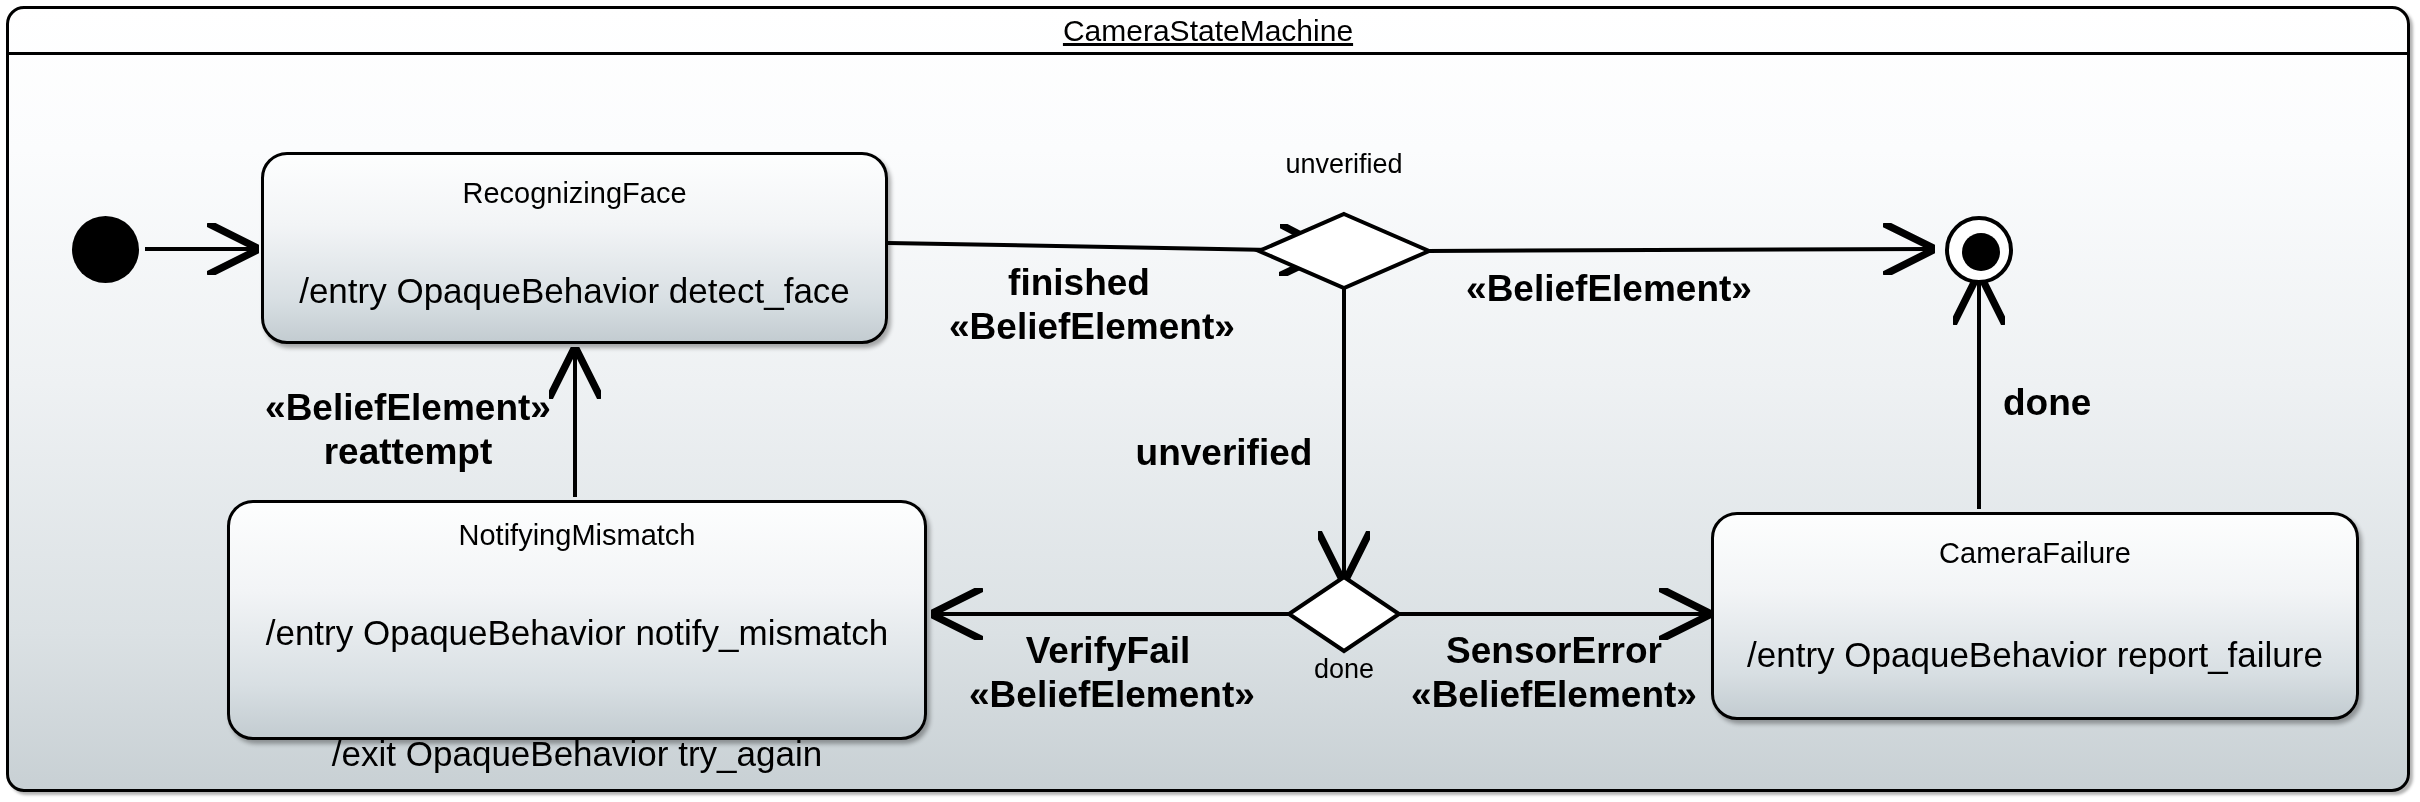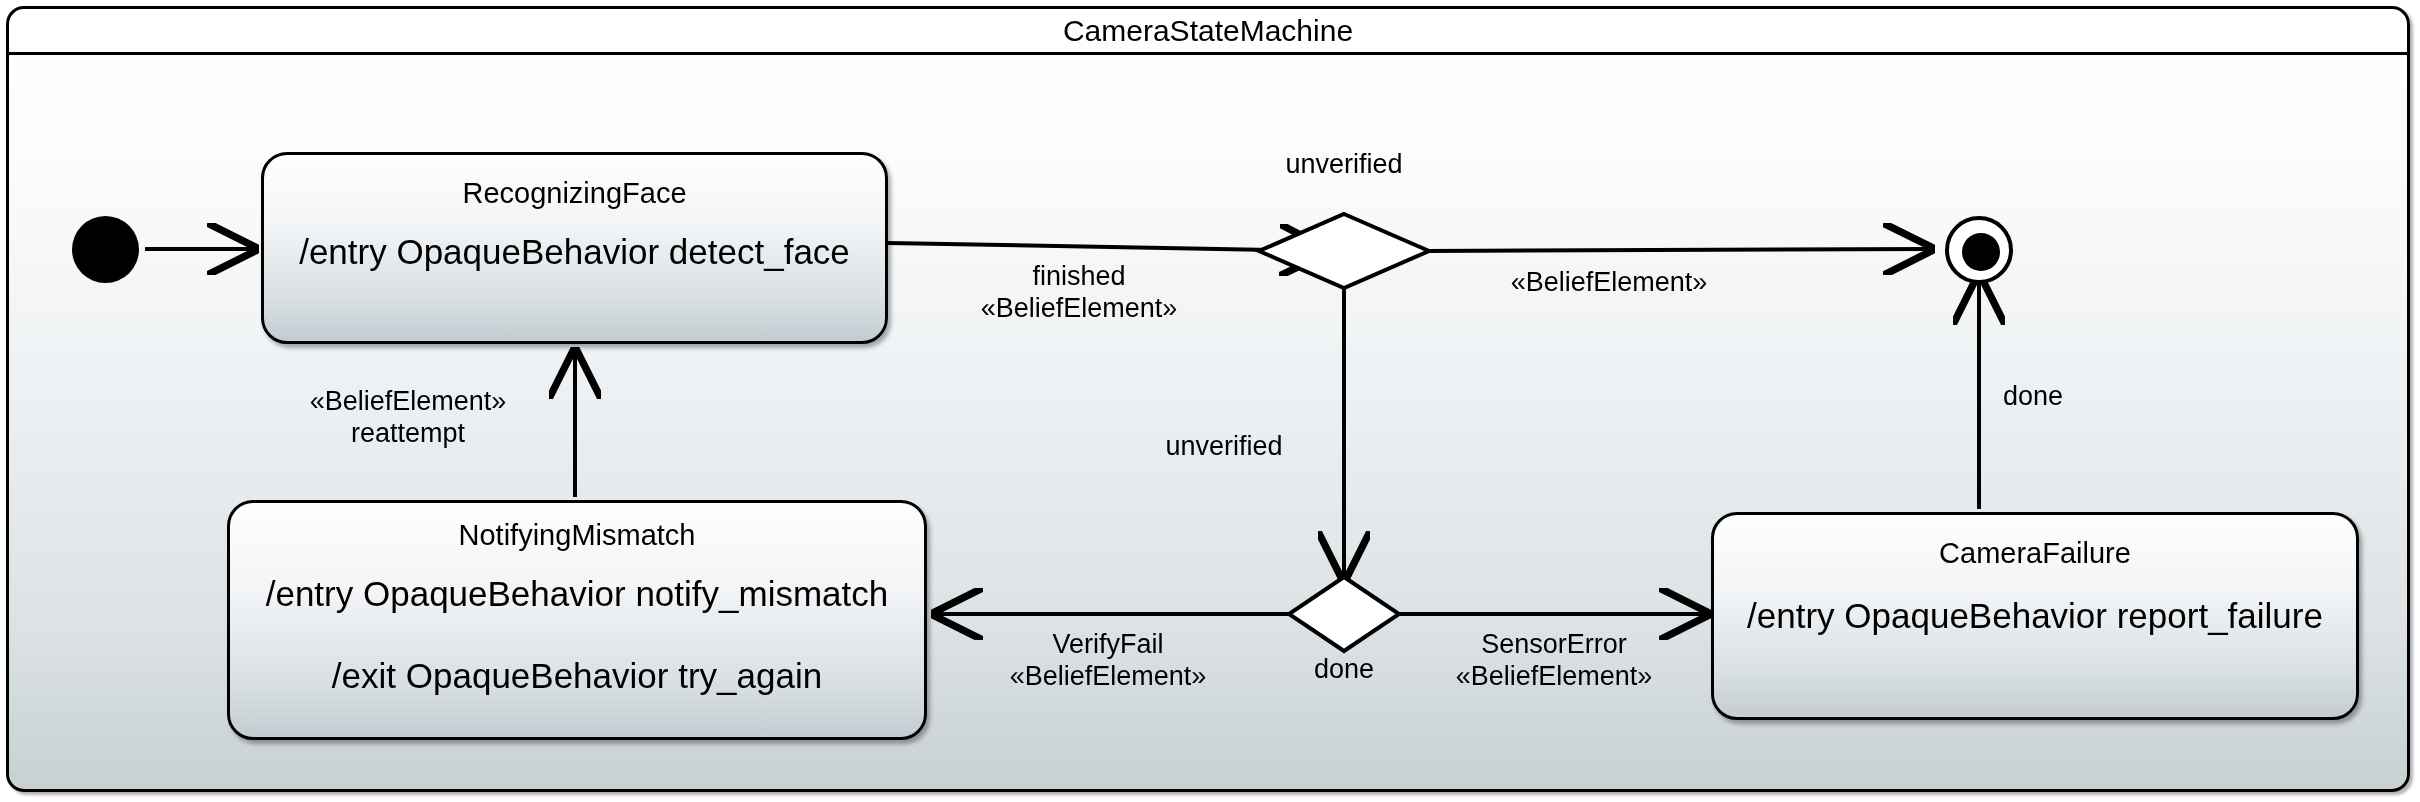--- a/index.html
+++ b/index.html
@@ -36,59 +36,62 @@
     border-bottom: 3px solid #000000;
     box-sizing: border-box;
     display: flex;
     align-items: center;
     justify-content: center;
   }
   #frame-title {
     font-size: 30px;
     color: #000000;
     line-height: 1;
+    text-decoration: underline;
   }
   svg.layer {
     position: absolute;
     left: 0;
     top: 0;
     width: 2420px;
     height: 802px;
     pointer-events: none;
   }
   .state-box {
     position: absolute;
     box-sizing: border-box;
     border: 3px solid #000000;
     border-radius: 26px;
     background: linear-gradient(to bottom, #fdfefe 0%, #f2f4f6 38%, #d8dfe3 78%, #c3ccd1 100%);
     box-shadow: 3px 4px 4px rgba(0,0,0,0.32);
     display: flex;
     flex-direction: column;
     align-items: center;
+    gap: 39px;
   }
   .state-name {
     font-size: 29px;
     color: #000000;
     white-space: nowrap;
     text-align: center;
   }
   .state-behavior {
     font-size: 35px;
     color: #000000;
     white-space: nowrap;
     text-align: center;
   }
   .edge-label {
     position: absolute;
-    font-size: 27px;
+    font-size: 37px;
     color: #000000;
     white-space: nowrap;
     text-align: center;
     line-height: 1.18;
+    font-weight: bold;
   }
   .node-label {
     position: absolute;
     font-size: 27px;
     color: #000000;
     white-space: nowrap;
   }
   .init-node {
     position: absolute;
     border-radius: 50%;

